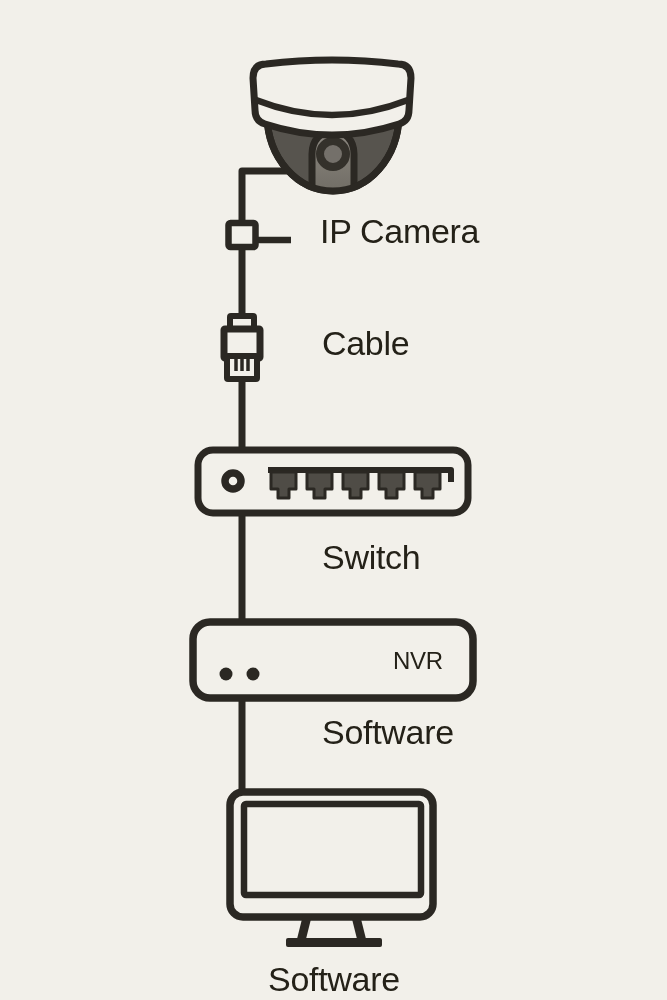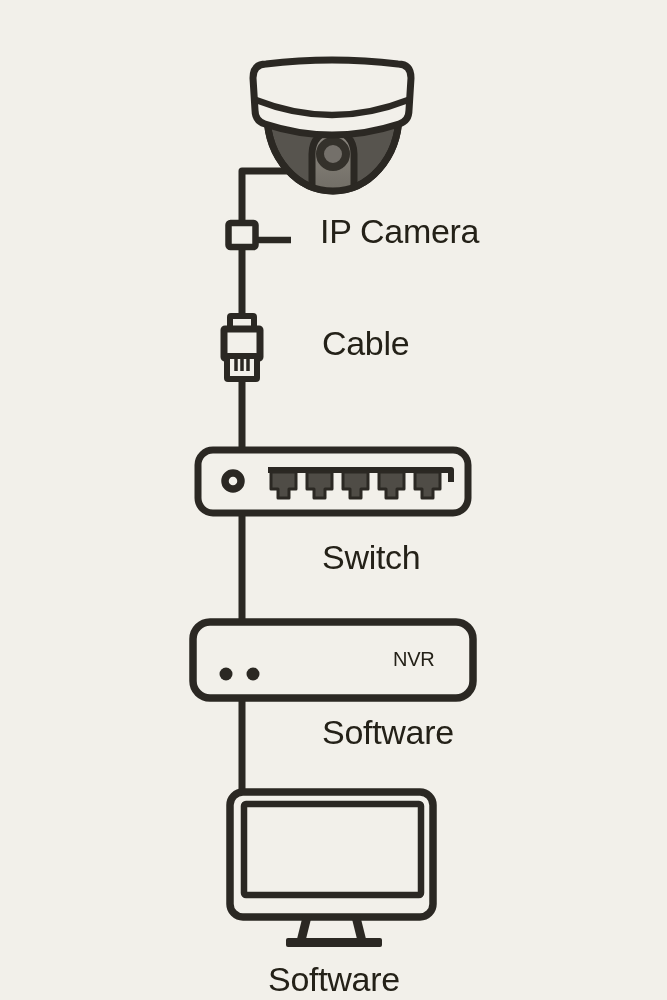--- a/index.html
+++ b/index.html
@@ -35,21 +35,21 @@
   .solid{ fill: var(--line); stroke: none; }
   .label {
     position: absolute;
     font-weight: 500;
     font-size: 34px;
     line-height: 1;
     letter-spacing: -0.3px;
     color: var(--text);
     white-space: nowrap;
   }
-  .label-nvr { font-size: 20px; }
+  .label-nvr { font-size: 24px; }
 </style>
 </head>
 <body>
 
 <div class="canvas">
 
   <svg width="667" height="1000" viewBox="0 0 667 1000">
     <defs>
       <clipPath id="domeClip">
         <path d="M267,116 C268,158 297,191 333,191 C369,191 398,158 399,116 Z"></path>

